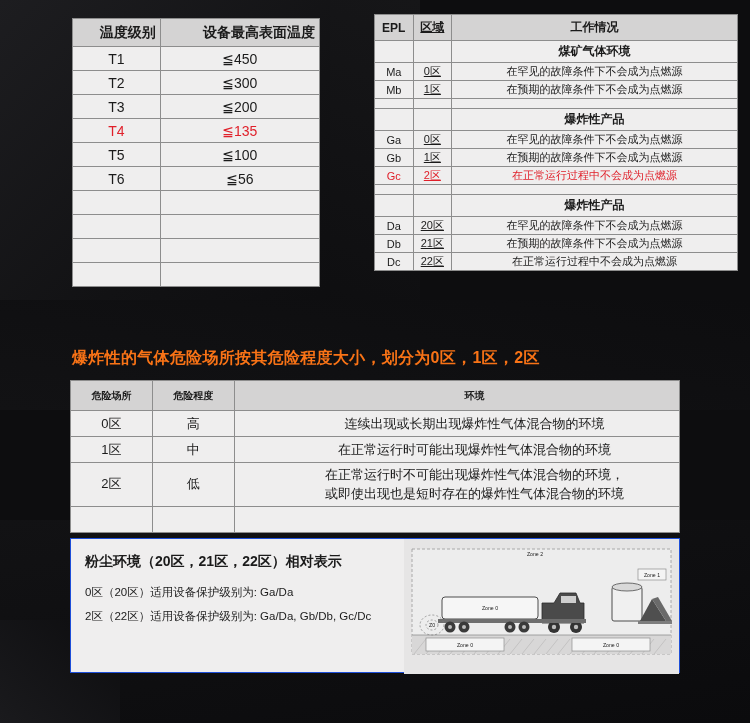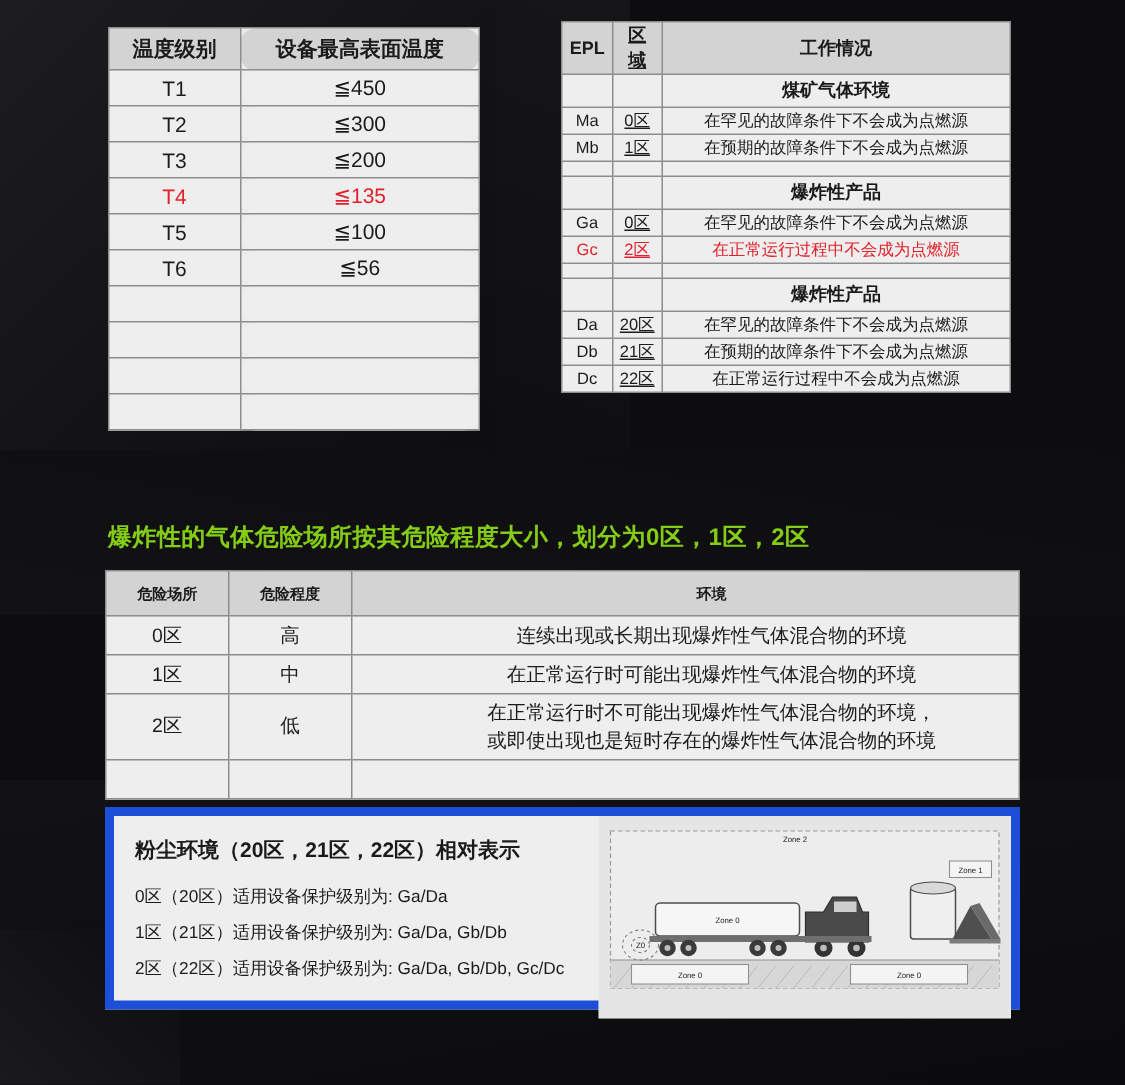--- a/index.html
+++ b/index.html
@@ -35,61 +35,61 @@
     background:#efeeee;
     padding:0 4px;
   }
   .hdr { background:#d4d3d3; font-weight:bold; }
   .blank td { background:#efeeee; }
 
   
   #temp-table-wrap { position:absolute; left:72px; top:18px; }
   #temp-table { width:248px; }
   #temp-table td { height:24px; font-size:14px; }
-  #temp-table .hdr td { height:28px; font-size:14px; }
+  #temp-table .hdr td { height:28px; font-size:14px;text-align:right; }
   #temp-table td.c1 { width:88px; }
-  #temp-table td.c2 { width:160px;border-radius:11px; }
+  #temp-table td.c2 { width:160px; }
   .hl { color:#e0202a; }
 
   
   #epl-table-wrap { position:absolute; left:374px; top:14px; }
-  #epl-table { width:300px; }
+  #epl-table { width:364px; }
   #epl-table td { height:18px; font-size:11px; }
   #epl-table .hdr td { height:26px; font-size:12px; }
   #epl-table td.epl { width:34px; }
   #epl-table td.zone { width:34px;text-decoration:underline; }
   #epl-table td.desc { width:252px; }
   #epl-table td.section { font-weight:bold; font-size:12px; height:22px; }
   #epl-table td.spacer { height:10px; }
   .redrow td { color:#e0202a; }
 
   
   #gas-heading {
     position:absolute; left:72px; top:348px;
-    color:#84cc16; font-size:16px; font-weight:bold;
+    color:#f97316; font-size:16px; font-weight:bold;
     letter-spacing:0.3px;
   }
 
   
   #gas-table-wrap { position:absolute; left:70px; top:380px; }
   #gas-table { width:610px; }
   #gas-table td { font-size:13px; height:26px; }
   #gas-table .hdr td { height:30px; font-size:10px; font-weight:bold; }
   #gas-table td.c1 { width:82px; }
   #gas-table td.c2 { width:82px; }
   #gas-table td.c3 { width:446px;padding-left:39px; }
   #gas-table td.tall { height:44px; line-height:1.45; }
   #gas-table td.pad { height:26px; }
 
   
   #dust-panel {
     position:absolute; left:70px; top:538px;
     width:610px; height:135px;
     background:#efeeee;
-    border:6px solid #1d4ed8;
+    border:1px solid #1d4ed8;
   }
   #dust-text { position:absolute; left:14px; top:14px; width:320px; }
   #dust-title { font-size:14px; font-weight:bold; color:#1b1b1b; margin-bottom:14px; }
   #dust-text .line { font-size:11.5px; color:#1b1b1b; margin-bottom:9px; }
 
   
   #illus {
     position:absolute; right:0; top:0;
     width:275px; height:135px;
     background:#e3e2e2;
@@ -192,20 +192,25 @@
         <tr>
           <td class="epl"></td>
           <td class="zone"></td>
           <td class="desc section">爆炸性产品</td>
         </tr>
         <tr>
           <td class="epl">Ga</td>
           <td class="zone">0区</td>
           <td class="desc">在罕见的故障条件下不会成为点燃源</td>
         </tr>
+        <tr>
+          <td class="epl">Gb</td>
+          <td class="zone">1区</td>
+          <td class="desc">在预期的故障条件下不会成为点燃源</td>
+        </tr>
         <tr class="redrow">
           <td class="epl">Gc</td>
           <td class="zone">2区</td>
           <td class="desc">在正常运行过程中不会成为点燃源</td>
         </tr>
         <tr>
           <td class="epl spacer"></td>
           <td class="zone spacer"></td>
           <td class="desc spacer"></td>
         </tr>
@@ -264,21 +269,20 @@
           <td class="c3 pad">&nbsp;</td>
         </tr>
       </tbody>
   </table>
 </div>
 
 <div id="dust-panel">
   <div id="dust-text">
     <div id="dust-title">粉尘环境（20区，21区，22区）相对表示</div>
     <div class="line">0区（20区）适用设备保护级别为: Ga/Da</div>
-    <div class="line">1区（21区）适用设备保护级别为: Ga/Da, Gb/Db</div>
     <div class="line">2区（22区）适用设备保护级别为: Ga/Da, Gb/Db, Gc/Dc</div>
   </div>
 
   <div id="illus">
     <svg width="275" height="135" viewBox="0 0 275 135">
 
       <rect x="0" y="0" width="275" height="135" fill="#e6e5e5"></rect>
 
       <rect x="8" y="10" width="259" height="105" fill="#ededed" stroke="#9a9a9a" stroke-width="0.8" stroke-dasharray="3 2"></rect>
       <text class="zlabel" x="131" y="17" text-anchor="middle">Zone 2</text>

